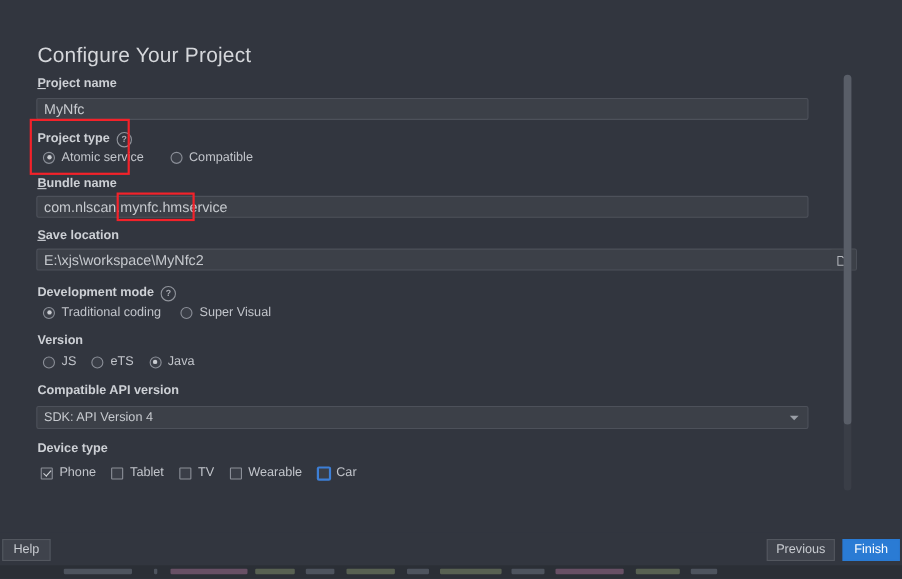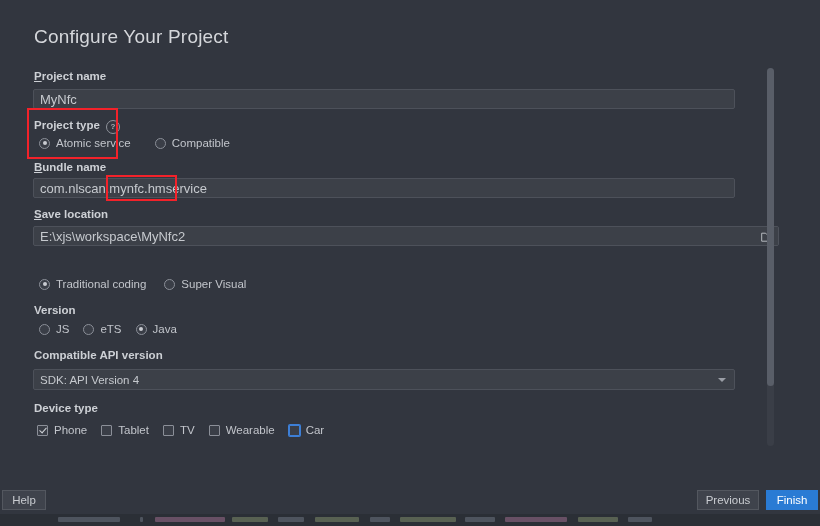--- a/index.html
+++ b/index.html
@@ -29,21 +29,21 @@
     position: absolute;
     left: 0; top: 0;
     width: 820px;
     height: 484px;
     overflow: hidden;
   }
 
   #page-title {
     position: absolute;
     left: 34px;
-    top: 26px;
+    top: 40px;
     font-size: 19px;
     font-weight: 400;
     color: #d5d7db;
     letter-spacing: 0.2px;
   }
 
   .field-label {
     position: absolute;
     font-size: 11.5px;
     font-weight: bold;
@@ -310,20 +310,23 @@
     </div>
     <div class="input-wrap" style="top:226px;">
       <input class="text-input" value="E:\xjs\workspace\MyNfc2" style="">
       <span class="folder-btn">
         <svg width="12" height="11" viewBox="0 0 12 11" fill="none" aria-hidden="true">
           <path d="M0.7 2.2 H4.6 L5.6 3.3 H11.3 V10.2 H0.7 Z" stroke="#b6b9bf" stroke-width="1" fill="none"></path>
         </svg>
       </span>
     </div>
 
+    <div class="field-label" style="left:34px; top:259px;">
+      <span>Development mode</span><span class="help-icon">?</span>
+    </div>
     <div class="opt-row" style="left:39px; top:278px;">
       <span class="opt">
         <span class="radio on"></span>
         <span>Traditional coding</span>
       </span>
       <span class="opt" style="margin-left:4px;">
         <span class="radio"></span>
         <span>Super Visual</span>
       </span>
     </div>

